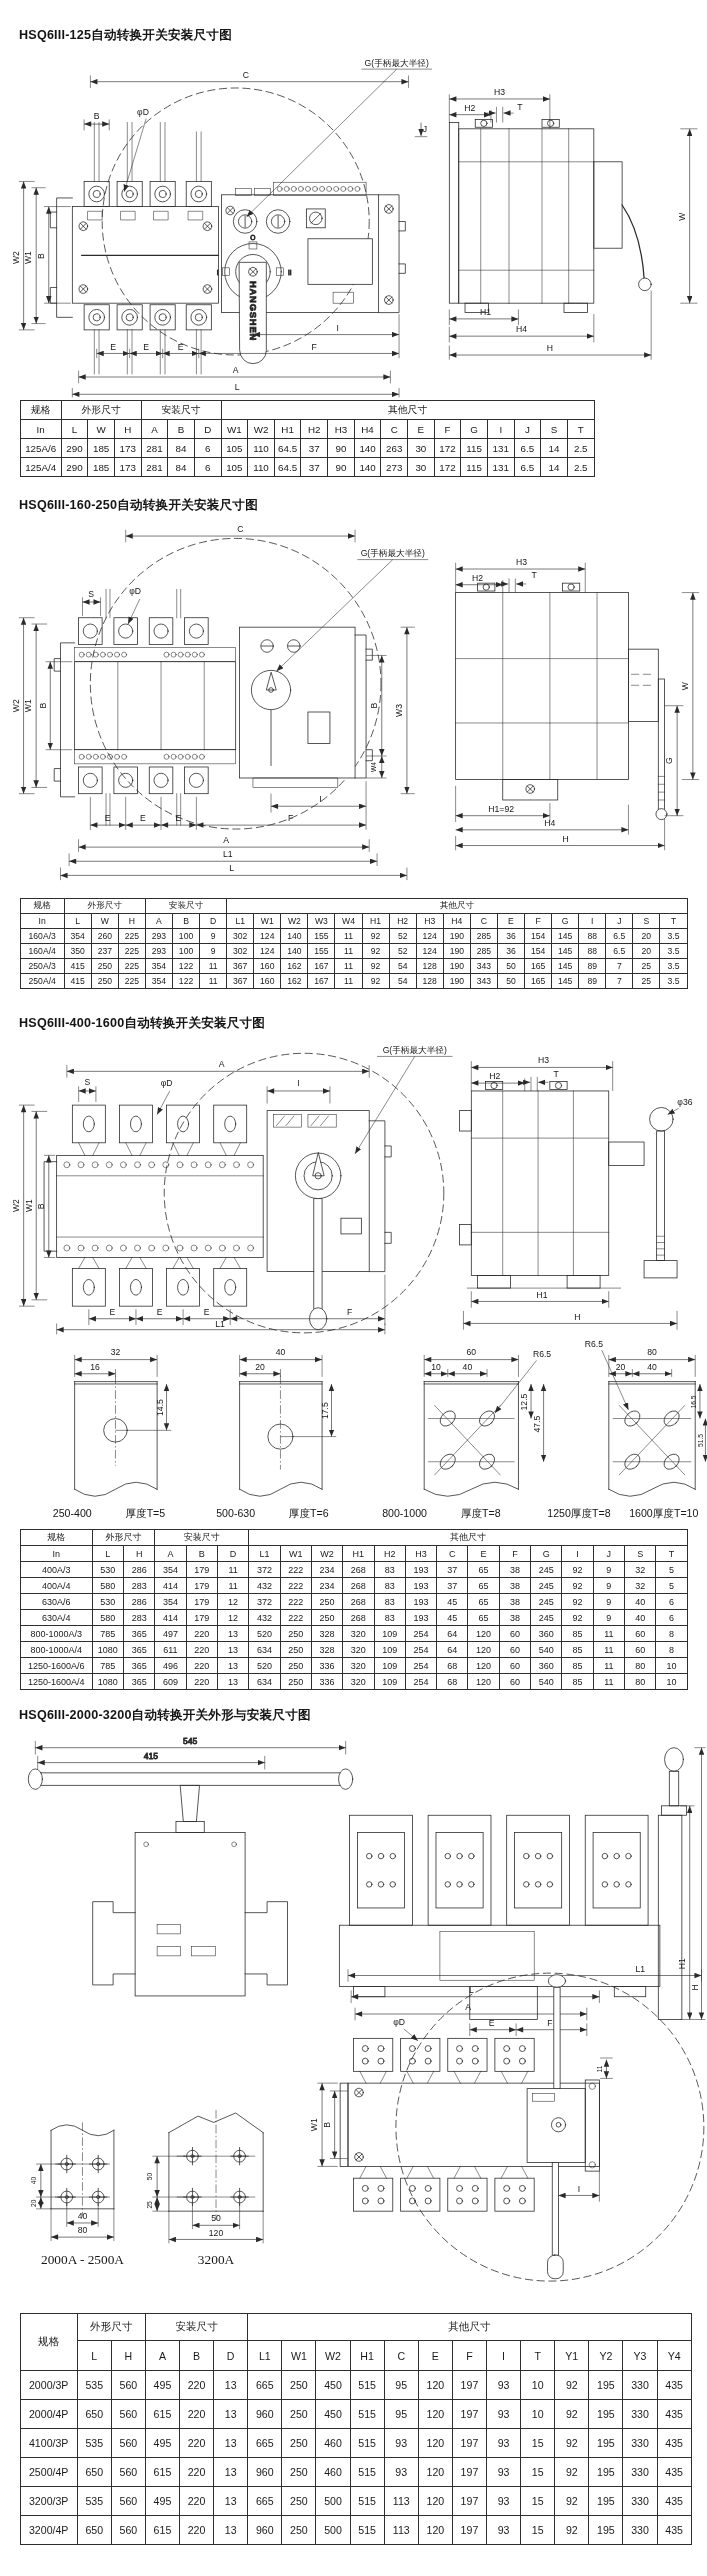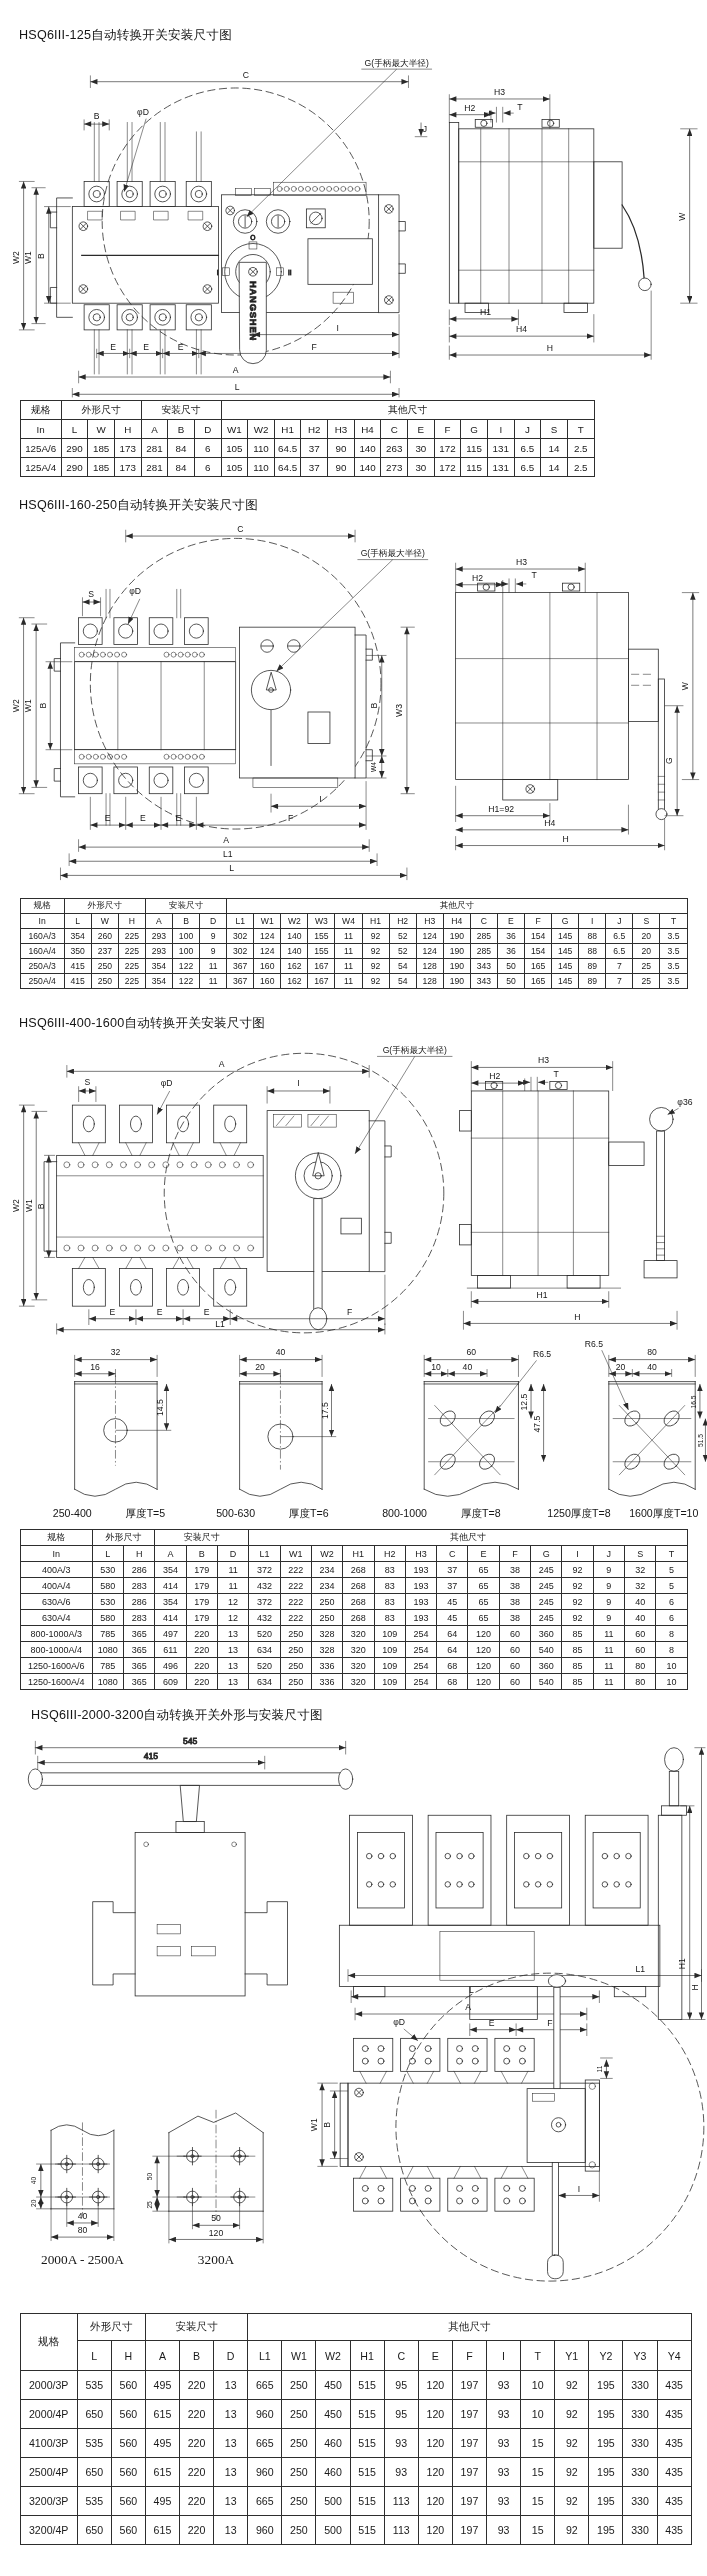--- a/index.html
+++ b/index.html
@@ -1,18 +1,18 @@
 <!DOCTYPE html>
 <html style="font-size:12.6px"><head>
 <meta charset="utf-8">
 <style>
   html,body{margin:0;padding:0;background:#fff;}
   body{width:707px;height:2576px;position:relative;font-family:"Liberation Sans",sans-serif;overflow:hidden;}
   .abs{position:absolute;}
-  .sec-title{position:absolute;margin:0;font-size:12.6px;font-weight:normal;color:#151515;letter-spacing:0.2px;font-family:"Liberation Sans",sans-serif;}
+  .sec-title{position:absolute;margin:0;font-size:12.6px;font-weight:bold;color:#151515;letter-spacing:0.2px;font-family:"Liberation Sans",sans-serif;}
   table.dt{border-collapse:collapse;table-layout:fixed;position:absolute;background:#fff;border:1.6px solid #2e2e2e;}
   .dt th,.dt td{border:0.8px solid #2e2e2e;text-align:center;vertical-align:middle;font-weight:normal;color:#1a1a1a;padding:0;white-space:nowrap;overflow:hidden;}
   .t1{font-size:9.8px}.t1 th,.t1 td{height:18px}
   .t2{font-size:8.6px}.t2 th,.t2 td{height:14px}
   .t3{font-size:9px}.t3 th,.t3 td{height:15px}
   .t4{font-size:10.6px}.t4 thead tr.gr th{height:26px}.t4 thead tr.cr th{height:29px}.t4 td{height:28px}
   svg .ln{fill:none;stroke:#2a2a2a;stroke-width:1;stroke-linecap:square}
   svg .tn{fill:none;stroke:#2a2a2a;stroke-width:.7}
   svg .thk{stroke-width:1.6}
   svg .dsh{stroke-dasharray:9 6}
@@ -1138,21 +1138,21 @@
         <td>60</td>
         <td>540</td>
         <td>85</td>
         <td>11</td>
         <td>80</td>
         <td>10</td>
       </tr>
     </tbody>
   </table>
 
-<h2 class="sec-title" style="left:31px;top:1707px">HSQ6III-2000-3200自动转换开关外形与安装尺寸图</h2>
+<h2 class="sec-title" style="left:19px;top:1707px">HSQ6III-2000-3200自动转换开关外形与安装尺寸图</h2>
 
 <svg class="abs" style="left:0;top:1728px" width="707" height="583" viewBox="0 0 900 742">
 
   <g class="ln">
     <path class="tn" d="M45,17 V33 M440,17 V33"></path>
       <line class="dim" x1="45" y1="25" x2="440" y2="25" marker-start="url(#as)" marker-end="url(#ae)"></line>
       <text x="242" y="20">545</text>
     <path class="tn" d="M48,36 V52 M337,36 V52"></path>
       <line class="dim" x1="48" y1="44" x2="337" y2="44" marker-start="url(#as)" marker-end="url(#ae)"></line>
       <text x="192" y="39">415</text>

